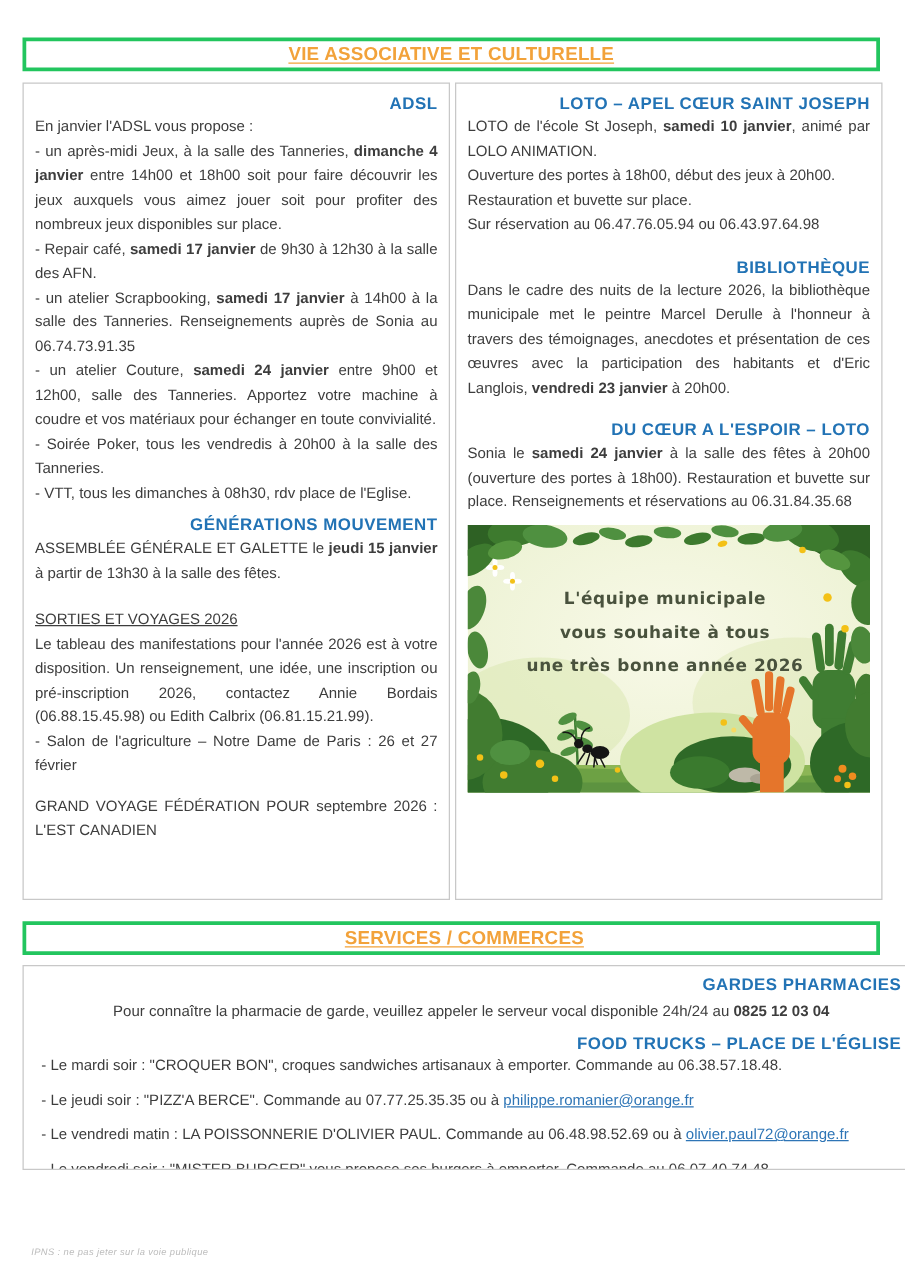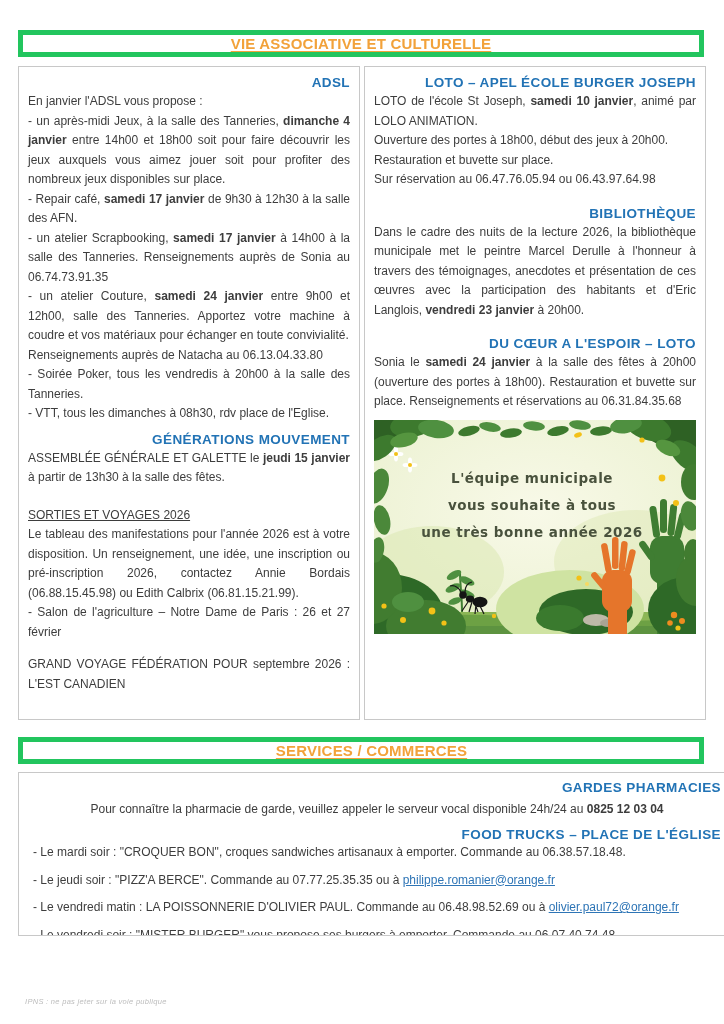--- a/index.html
+++ b/index.html
@@ -1,21 +1,21 @@
 <!DOCTYPE html>
 <html><head>
 <meta charset="utf-8">
 <style>
   html,body{margin:0;padding:0;background:#ffffff;}
   .page{
     position:relative;width:724px;height:1024px;background:#ffffff;overflow:hidden;
     font-family:"Liberation Sans","DejaVu Sans",sans-serif;color:#3d3d3d;
   }
   .banner{
-    position:absolute;left:18px;width:686px;height:27px;border:5px solid #22c55e;
+    position:absolute;left:18px;width:686px;height:27px;border:3px solid #22c55e;
     display:flex;align-items:center;justify-content:center;box-sizing:border-box;background:#fff;
   }
   .banner-text{
     color:#f2a23a;font-weight:bold;font-size:15px;letter-spacing:.2px;
     text-decoration:underline;text-underline-offset:2px;
   }
   .colbox{
     position:absolute;top:66px;width:342px;height:654px;border:1px solid #c8c8c8;
     box-sizing:border-box;background:#fff;padding:5px 9px 0 9px;overflow:hidden;
   }
@@ -58,33 +58,32 @@
     <span class="banner-text">VIE ASSOCIATIVE ET CULTURELLE</span>
   </div>
 
   <div class="colbox left">
     <div class="h-blue">ADSL</div>
     <p class="p"><span>En janvier l'ADSL vous propose :</span></p>
     <p class="p"><span>- un après-midi Jeux, à la salle des Tanneries, </span><span class="b">dimanche 4 janvier</span><span> entre 14h00 et 18h00 soit pour faire découvrir les jeux auxquels vous aimez jouer soit pour profiter des nombreux jeux disponibles sur place.</span></p>
     <p class="p"><span>- Repair café, </span><span class="b">samedi 17 janvier</span><span> de 9h30 à 12h30 à la salle des AFN.</span></p>
     <p class="p"><span>- un atelier Scrapbooking, </span><span class="b">samedi 17 janvier</span><span> à 14h00 à la salle des Tanneries. Renseignements auprès de Sonia au 06.74.73.91.35</span></p>
     <p class="p"><span>- un atelier Couture, </span><span class="b">samedi 24 janvier</span><span> entre 9h00 et 12h00, salle des Tanneries. Apportez votre machine à coudre et vos matériaux pour échanger en toute convivialité.</span></p>
-    <p class="p"><span>Renseignements auprès de Natacha au 06.13.04.33.80</span></p>
     <p class="p"><span>- Soirée Poker, tous les vendredis à 20h00 à la salle des Tanneries.</span></p>
     <p class="p"><span>- VTT, tous les dimanches à 08h30, rdv place de l'Eglise.</span></p>
     <div class="h-blue gap">GÉNÉRATIONS MOUVEMENT</div>
     <p class="p"><span>ASSEMBLÉE GÉNÉRALE ET GALETTE le </span><span class="b">jeudi 15 janvier</span><span> à partir de 13h30 à la salle des fêtes.</span></p>
     <p class="p gap"><span>SORTIES ET VOYAGES 2026</span></p>
     <p class="p"><span>Le tableau des manifestations pour l'année 2026 est à votre disposition. Un renseignement, une idée, une inscription ou pré-inscription 2026, contactez Annie Bordais (06.88.15.45.98) ou Edith Calbrix (06.81.15.21.99).</span></p>
     <p class="p"><span>- Salon de l'agriculture – Notre Dame de Paris : 26 et 27 février</span></p>
     <p class="p gap-sm"><span>GRAND VOYAGE FÉDÉRATION POUR septembre 2026 : L'EST CANADIEN</span></p>
   </div>
 
   <div class="colbox right">
-    <div class="h-blue">LOTO – APEL ÉCOLE BURGER JOSEPH</div>
+    <div class="h-blue">LOTO – APEL CŒUR SAINT JOSEPH</div>
     <p class="p"><span>LOTO de l'école St Joseph, </span><span class="b">samedi 10 janvier</span><span>, animé par LOLO ANIMATION.</span></p>
     <p class="p"><span>Ouverture des portes à 18h00, début des jeux à 20h00.</span></p>
     <p class="p"><span>Restauration et buvette sur place.</span></p>
     <p class="p"><span>Sur réservation au 06.47.76.05.94 ou 06.43.97.64.98</span></p>
     <div class="h-blue gap-lg">BIBLIOTHÈQUE</div>
     <p class="p"><span>Dans le cadre des nuits de la lecture 2026, la bibliothèque municipale met le peintre Marcel Derulle à l'honneur à travers des témoignages, anecdotes et présentation de ces œuvres avec la participation des habitants et d'Eric Langlois, </span><span class="b">vendredi 23 janvier</span><span> à 20h00.</span></p>
     <div class="h-blue gap-lg">DU CŒUR A L'ESPOIR – LOTO</div>
     <p class="p"><span>Sonia le </span><span class="b">samedi 24 janvier</span><span> à la salle des fêtes à 20h00 (ouverture des portes à 18h00). Restauration et buvette sur place. Renseignements et réservations au 06.31.84.35.68</span></p>
 
     <div class="card">

